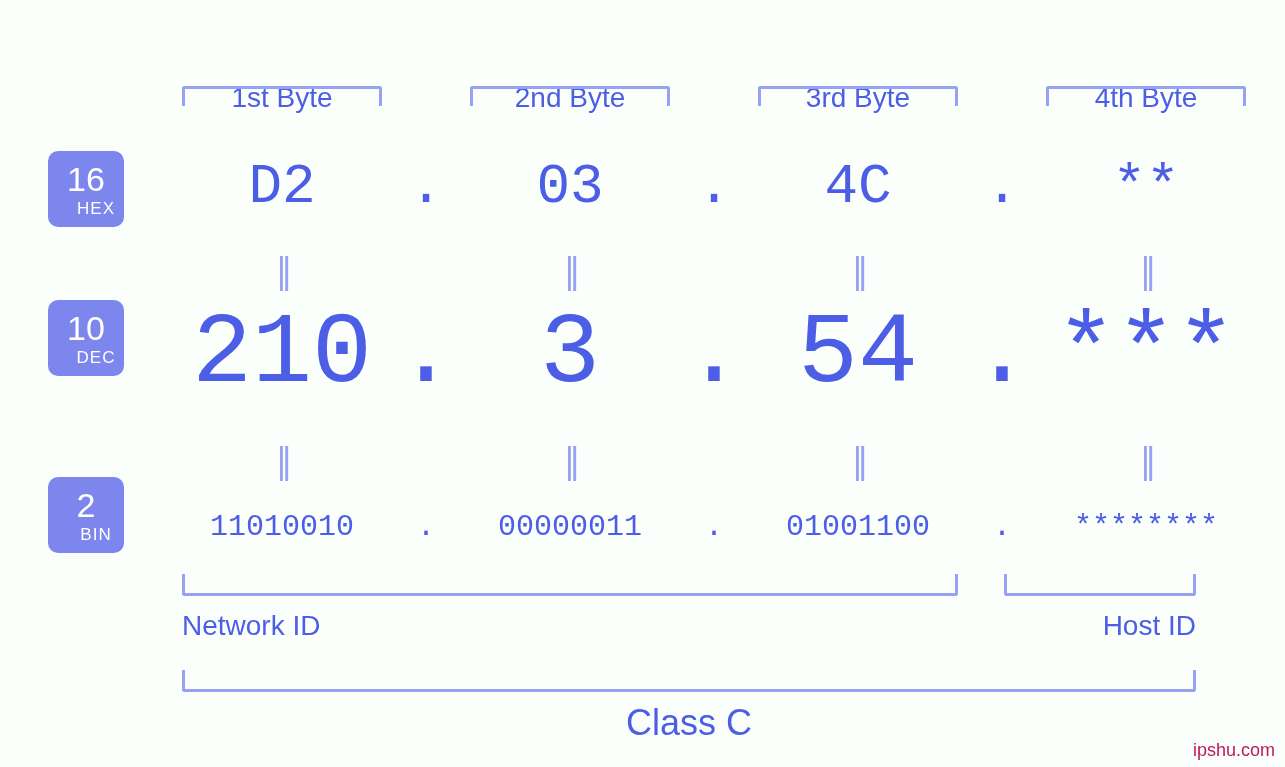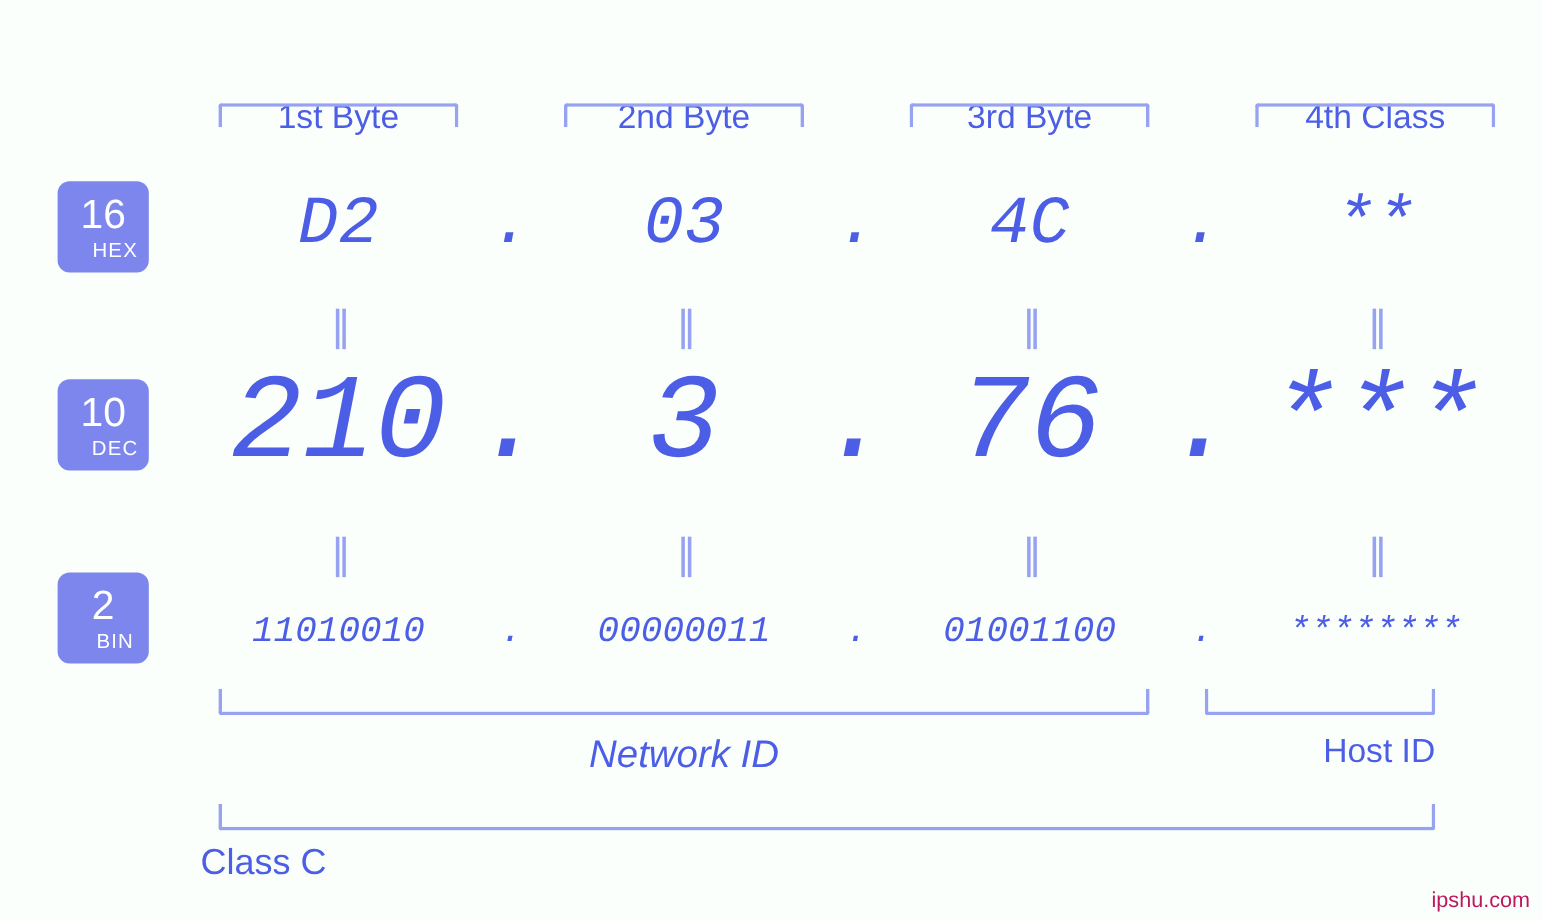--- a/index.html
+++ b/index.html
@@ -12,42 +12,42 @@
   body {
     margin: 0;
     width: 1285px;
     height: 767px;
     background: var(--bg);
     font-family: "Segoe UI", "Helvetica Neue", Arial, sans-serif;
     position: relative;
     color: var(--accent-strong);
     overflow: hidden;
   }
-  .mono { font-family: "Consolas", "Menlo", "Courier New", monospace; font-style: italic; }
+  .mono { font-family: "Consolas", "Menlo", "Courier New", monospace; }
 
   
   .badge {
     position: absolute;
     left: 48px;
     width: 76px;
     height: 76px;
     border-radius: 10px;
     background: var(--badge-bg);
     color: #fff;
     text-align: center;
     display: flex;
     flex-direction: column;
     align-items: center;
     justify-content: center;
     line-height: 1;
   }
   .badge .num  { font-size: 34px; font-weight: 400; }
   .badge .name { font-size: 17px; margin-top: 4px; letter-spacing: 1px; margin-left: 20px; }
   .badge-hex { top: 151px; }
-  .badge-dec { top: 316px; }
+  .badge-dec { top: 300px; }
   .badge-bin { top: 477px; }
 
   
   .bytes {
     position: absolute;
     left: 182px;
     top: 0;
     width: 1014px; 
     height: 600px;
   }
@@ -137,25 +137,25 @@
   .bracket-bot {
     position: absolute;
     height: 22px;
     border-bottom: 3px solid var(--accent-light);
     border-left: 3px solid var(--accent-light);
     border-right: 3px solid var(--accent-light);
     border-radius: 0 0 3px 3px;
   }
   .net-bracket  { left: 182px; width: 776px; top: 574px; }
   .host-bracket { left: 1004px; width: 192px; top: 574px; }
-  .net-label  { position: absolute; top: 610px; left: 182px; width: 776px; text-align: center; font-size: 32px; color: var(--accent-strong); font-style: italic; }
+  .net-label  { position: absolute; top: 610px; left: 182px; width: 776px; font-size: 28px; color: var(--accent-strong); }
   .host-label { position: absolute; top: 610px; left: 1004px; width: 192px; text-align: right; font-size: 28px; color: var(--accent-strong); }
 
   .class-bracket { left: 182px; width: 1014px; top: 670px; }
-  .class-label   { position: absolute; top: 702px; left: 167px; width: 1014px; text-align: left; font-size: 30px; color: var(--accent-strong); }
+  .class-label   { position: absolute; top: 702px; left: 182px; width: 1014px; text-align: center; font-size: 36px; color: var(--accent-strong); }
 
   .watermark {
     position: absolute;
     right: 10px;
     bottom: 6px;
     font-size: 18px;
     color: #be185d;
     font-family: "Segoe UI", Arial, sans-serif;
   }
 </style>
@@ -195,27 +195,27 @@
     <div class="dec-val mono">3</div>
     <div class="eq eq2">||</div>
     <div class="bin-val mono">00000011</div>
   </div>
 
   <div class="col col3">
     <div class="byte-label">3rd Byte</div>
     <div class="bracket-top"></div>
     <div class="hex-val mono">4C</div>
     <div class="eq eq1">||</div>
-    <div class="dec-val mono">76</div>
+    <div class="dec-val mono">54</div>
     <div class="eq eq2">||</div>
     <div class="bin-val mono">01001100</div>
   </div>
 
   <div class="col col4">
-    <div class="byte-label">4th Class</div>
+    <div class="byte-label">4th Byte</div>
     <div class="bracket-top"></div>
     <div class="hex-val mono">**</div>
     <div class="eq eq1">||</div>
     <div class="dec-val mono">***</div>
     <div class="eq eq2">||</div>
     <div class="bin-val mono">********</div>
   </div>
 
   <div class="sep sep-hex gap1 mono">.</div>
   <div class="sep sep-hex gap2 mono">.</div>

